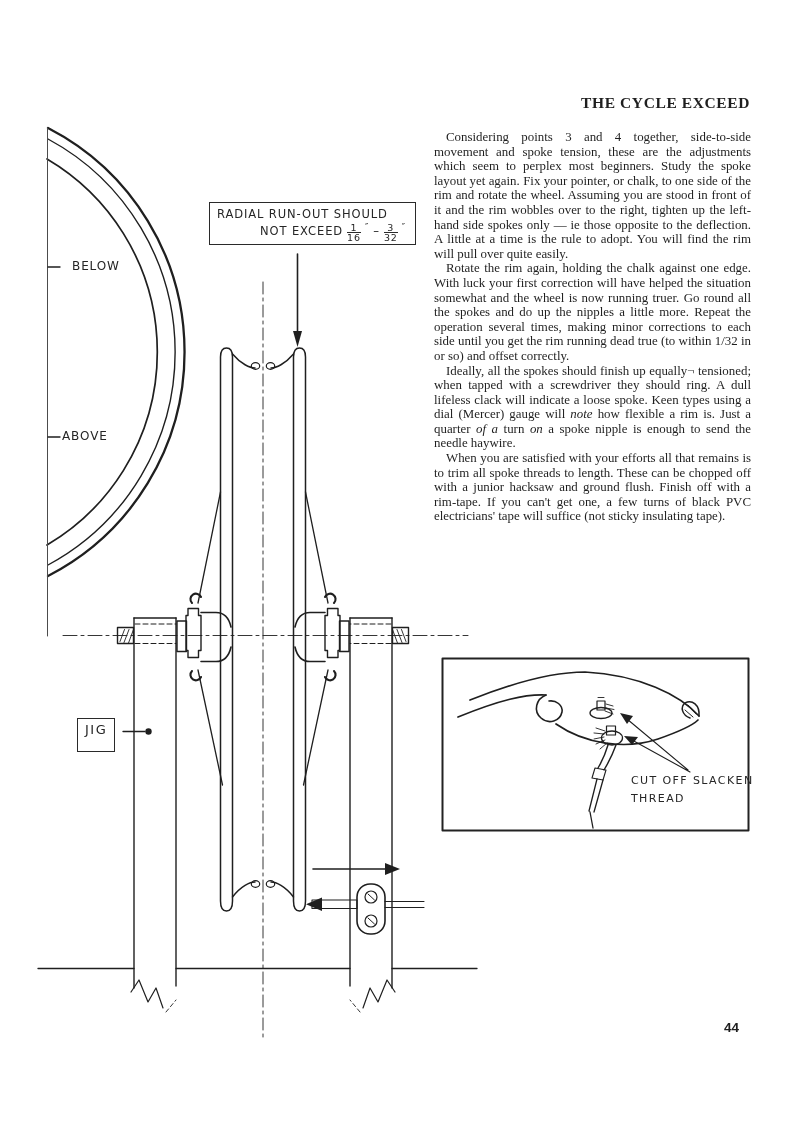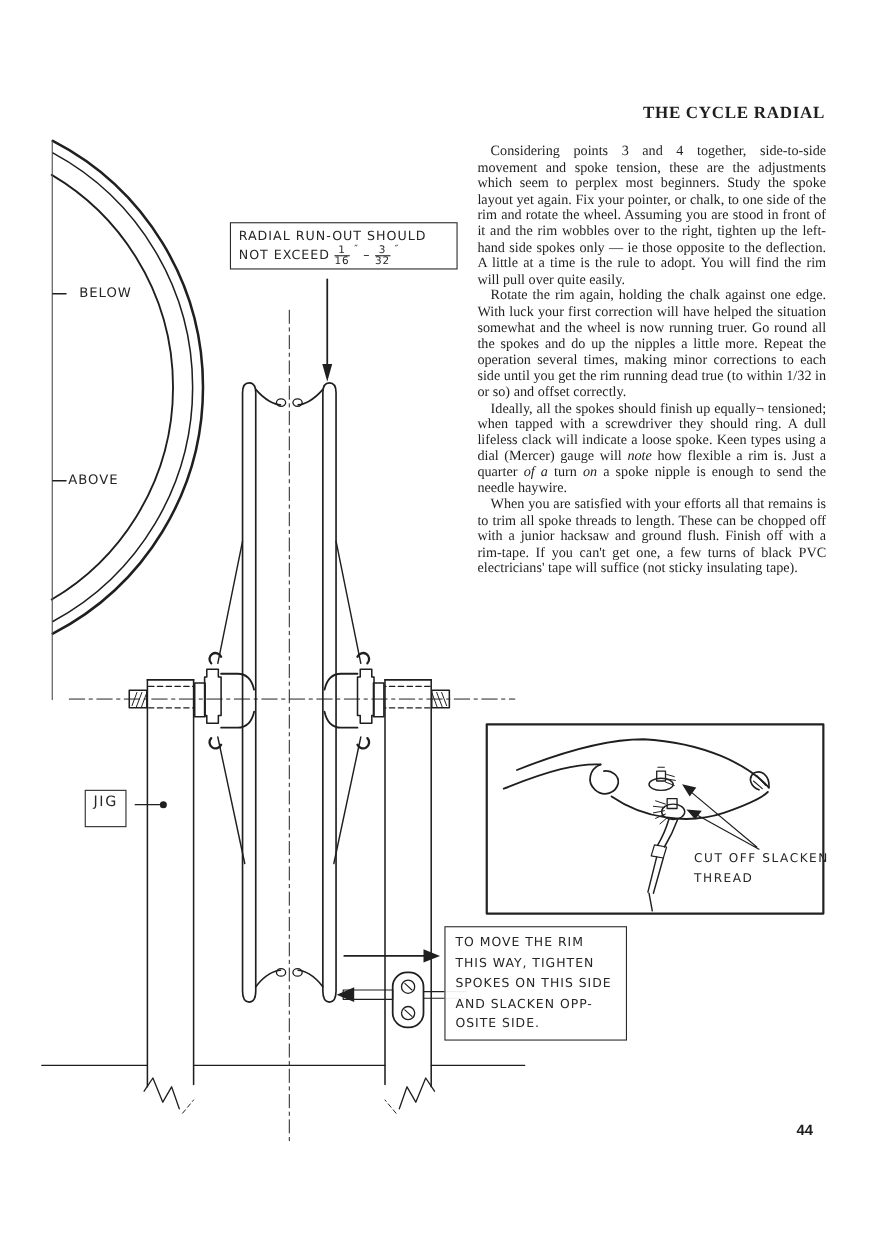--- a/index.html
+++ b/index.html
@@ -11,21 +11,21 @@
   #page-header{left:434px;top:94px;width:316px;text-align:right;font-size:15.5px;font-weight:bold;
                letter-spacing:.6px;font-family:"Liberation Serif",serif;}
   #body-text{left:434px;top:130px;width:317px;font-size:12.9px;line-height:14.6px;text-align:justify;}
   #body-text p{margin:0;text-indent:12px;}
   #body-text .it{font-style:italic;}
   #page-number{left:724px;top:1020px;font-family:"Liberation Sans",sans-serif;font-weight:bold;font-size:13.5px;}
   
   .hand{font-family:"DejaVu Sans",sans-serif;color:#262626;letter-spacing:.9px;}
   .hbox{border:1.7px solid #2a2a2a;background:rgba(255,255,255,.92);}
   #radial-box{left:209px;top:202px;width:198px;padding:4px 0 3px 7px;font-size:11.5px;line-height:15px;}
-  #radial-line2{display:flex;align-items:center;gap:4px;}
+  #radial-line2{display:flex;align-items:center;gap:4px;margin-left:43px;}
   .frac{display:inline-flex;flex-direction:column;text-align:center;font-size:9.5px;line-height:9px;
         transform:translateY(1px);}
   .frac .den{border-top:1.2px solid #2a2a2a;}
   .inch{font-size:9px;transform:translateY(-4px);}
   #jig-box{left:77px;top:718px;padding:3px 7px 14px 7px;font-size:13px;letter-spacing:1.5px;}
   #below-label{left:72px;top:259px;font-size:12px;}
   #above-label{left:62px;top:429px;font-size:12px;text-align:right;}
   #move-note{left:404px;top:842px;width:151px;padding:5px 4px 4px 9px;font-size:11.3px;line-height:18.6px;}
   .inset-label-line{font-size:11px;letter-spacing:1.4px;color:#262626;}
   #inset-label-1{left:631px;top:774px;}
@@ -139,21 +139,21 @@
         <path d="M 595 768 l 11 2 l -3 10 l -11 -2 Z" stroke-width="1.1"></path>
         <path d="M 597 779 L 589 811 M 603 780 L 594 812 M 590 812 L 593 828" stroke-width="1.3"></path>
 
         <path d="M 688 770 L 627 719 M 690 772 L 632 740" stroke-width="1.1"></path>
         <path d="M 620 713 L 633 716 L 627 724 Z" fill="#1f1f1f" stroke="none"></path>
         <path d="M 624 736 L 638 737 L 632 745 Z" fill="#1f1f1f" stroke="none"></path>
       </g>
     </g>
   </svg>
 
-  <div class="abs" id="page-header">THE CYCLE RADIAL</div>
+  <div class="abs" id="page-header">THE CYCLE EXCEED</div>
 
   <div class="abs" id="body-text">
       <p><span>Considering points 3 and 4 together, side-to-side movement and spoke tension, these are the adjustments which seem to perplex most beginners. Study the spoke layout yet again. Fix your pointer, or chalk, to one side of the rim and rotate the wheel. Assuming you are stood in front of it and the rim wobbles over to the right, tighten up the left-hand side spokes only — ie those opposite to the deflection. A little at a time is the rule to adopt. You will find the rim will pull over quite easily.</span></p>
       <p><span>Rotate the rim again, holding the chalk against one edge. With luck your first correction will have helped the situation somewhat and the wheel is now running truer. Go round all the spokes and do up the nipples a little more. Repeat the operation several times, making minor corrections to each side until you get the rim running dead true (to within 1/32 in or so) and offset correctly.</span></p>
       <p><span>Ideally, all the spokes should finish up equally¬ tensioned; when tapped with a screwdriver they should ring. A dull lifeless clack will indicate a loose spoke. Keen types using a dial (Mercer) gauge will </span><span class="it">note</span><span> how flexible a rim is. Just a quarter </span><span class="it">of a</span><span> turn </span><span class="it">on</span><span> a spoke nipple is enough to send the needle haywire.</span></p>
       <p><span>When you are satisfied with your efforts all that remains is to trim all spoke threads to length. These can be chopped off with a junior hacksaw and ground flush. Finish off with a rim-tape. If you can't get one, a few turns of black PVC electricians' tape will suffice (not sticky insulating tape).</span></p>
     </div>
 
   <div class="abs" id="page-number">44</div>
 
@@ -173,24 +173,17 @@
       </span>
         <span class="inch">″</span>
     </div>
   </div>
 
   <div class="abs hand" id="below-label">BELOW</div>
   <div class="abs hand" id="above-label">ABOVE</div>
 
   <div class="abs hand hbox" id="jig-box">JIG</div>
 
-  <div class="abs hand hbox" id="move-note">
-    <div>TO MOVE THE RIM</div>
-    <div>THIS WAY, TIGHTEN</div>
-    <div>SPOKES ON THIS SIDE</div>
-    <div>AND SLACKEN OPP-</div>
-    <div>OSITE SIDE.</div>
-  </div>
 
   <div class="abs hand inset-label-line" id="inset-label-1">CUT OFF SLACKEN</div>
   <div class="abs hand inset-label-line" id="inset-label-2">THREAD</div>
 
 </div>
 
 </body></html>

